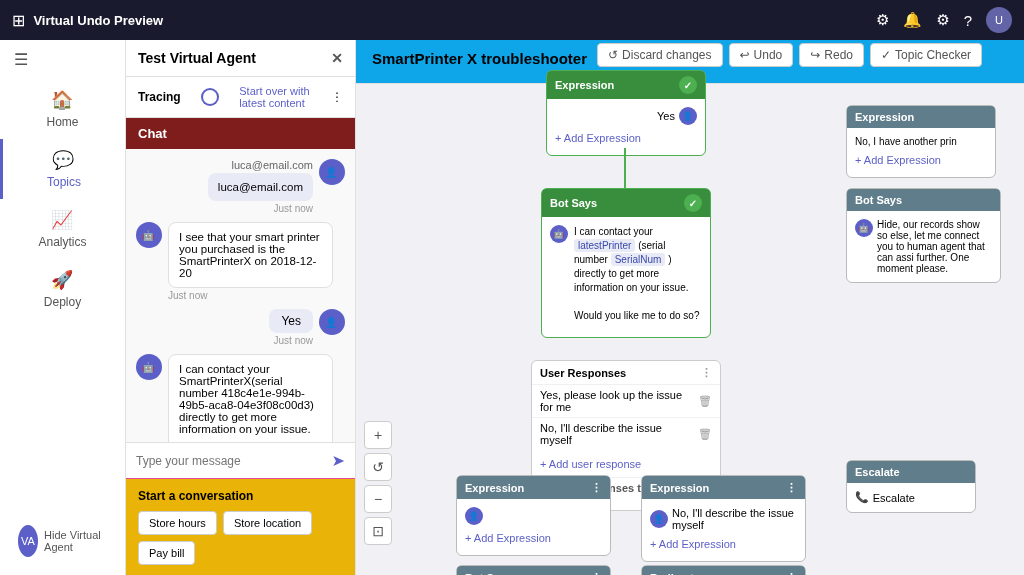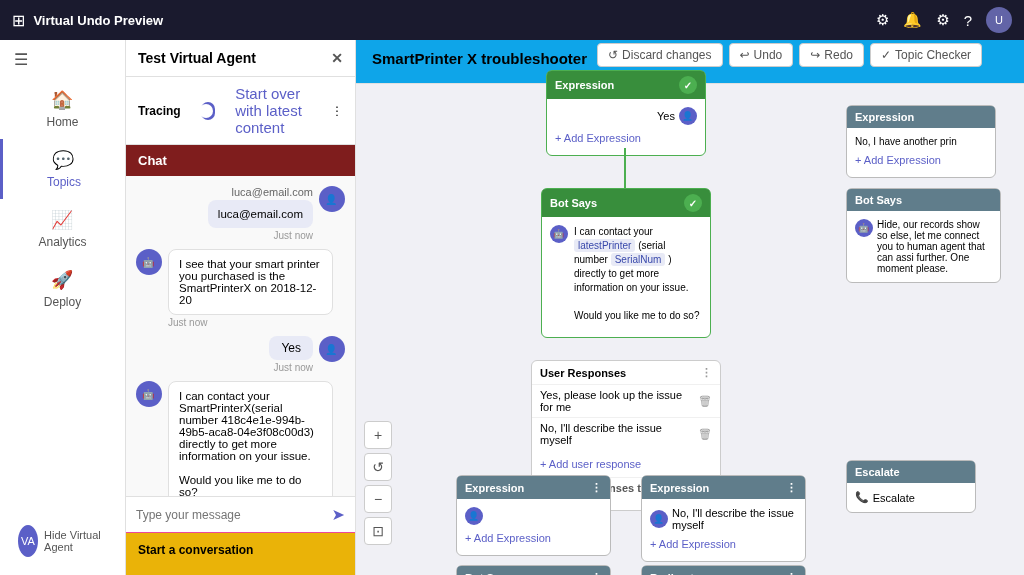--- a/index.html
+++ b/index.html
@@ -121,21 +121,21 @@
   <div class="panel">
     <div class="panel-header">
       <span>Test Virtual Agent</span>
       <span style="cursor:pointer;color:#555;">✕</span>
     </div>
     <div class="panel-tracing">
       <span style="font-weight:600;">Tracing</span>
       <div class="toggle">
         <div class="toggle-knob"></div>
       </div>
-      <span style="color:#5b5fc7;cursor:pointer;font-size:15px;">Start over with latest content</span>
+      <span style="color:#5b5fc7;cursor:pointer;font-size:11px;">Start over with latest content</span>
       <span style="margin-left:auto;cursor:pointer;">⋮</span>
     </div>
     <div class="chat-section">
       <span>Chat</span>
     </div>
     <div class="chat-body">
 
       <div class="msg-user">
         <div style="display:flex;flex-direction:column;align-items:flex-end;">
           <span style="font-size:11px;color:#666;margin-bottom:2px;">luca@email.com</span>
@@ -169,20 +169,25 @@
         </div>
       </div>
 
     </div>
     <div class="chat-input">
       <input type="text" style="flex: 1 1 0%; border: none; outline: none; font-size: 12px; color: rgb(153, 153, 153);" placeholder="Type your message">
       <span class="send-icon">➤</span>
     </div>
     <div class="conversation-start">
       <div class="conv-title">Start a conversation</div>
+      <div class="conv-btns">
+        <button class="conv-btn">Store hours</button>
+        <button class="conv-btn">Store location</button>
+        <button class="conv-btn">Pay bill</button>
+      </div>
     </div>
   </div>
 
   <div class="canvas">
     <div class="canvas-header">
       <span style="font-size:15px;font-weight:600;">SmartPrinter X troubleshooter</span>
       <div class="canvas-toolbar">
         <button class="toolbar-btn">
           <span>↺</span>
           <span>Discard changes</span>

